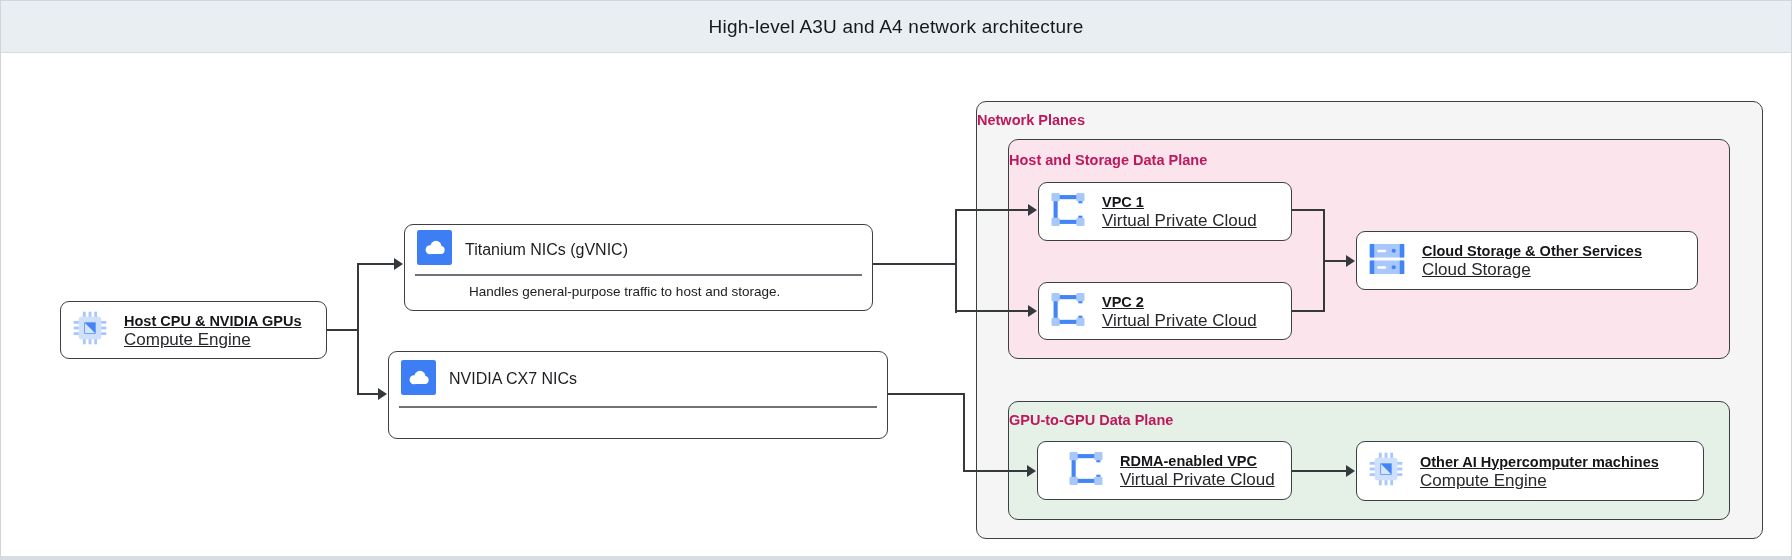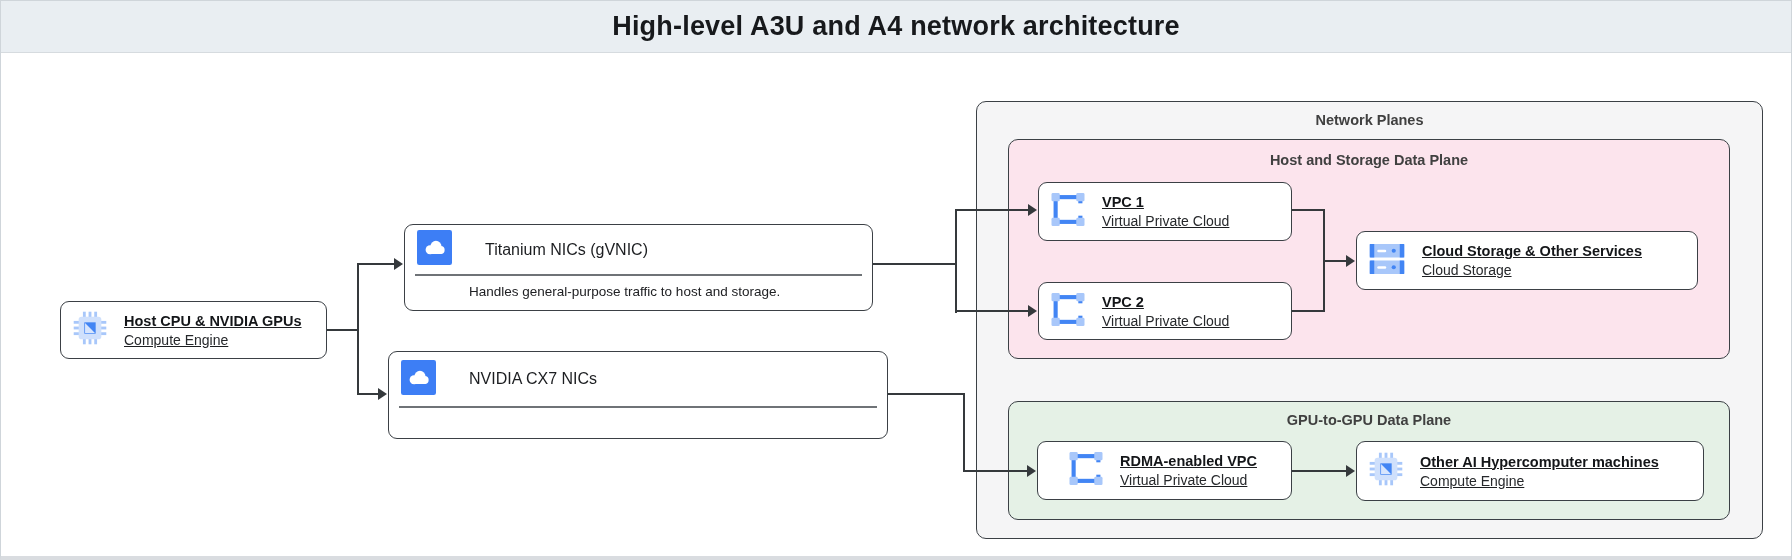--- a/index.html
+++ b/index.html
@@ -6,48 +6,48 @@
   .screen{
     position:relative;width:1792px;height:560px;box-sizing:border-box;
     background:#ffffff;overflow:hidden;
     border:1px solid #cfd5da;border-bottom:4px solid #d9dce0;
     font-family:"Liberation Sans","DejaVu Sans",sans-serif;
     color:#1c1e21;
   }
   
   .hdr{position:absolute;left:0;top:0;width:100%;height:51px;background:#e9eef2;
        border-bottom:1px solid #d6dbdf;display:flex;align-items:center;justify-content:center;}
-  .hdr .t{font-size:27px;font-weight:700;color:#17191c;letter-spacing:.2px;}
+  .hdr .t{font-size:19px;font-weight:400;color:#17191c;letter-spacing:.2px;}
   
   .grp{position:absolute;box-sizing:border-box;border:1.5px solid #3b4045;border-radius:10px;}
-  .grp .glabel{position:absolute;left:0;right:0;text-align:center;font-weight:700;
-               font-size:14.5px;color:#404040;}
+  .grp .glabel{position:absolute;left:0;right:0;font-weight:700;
+               font-size:14.5px;color:#be185d;}
   .g-blue{left:31px;top:179px;width:885px;height:279px;background:#ddecfb;}
   .g-gray{left:975px;top:100px;width:787px;height:438px;background:#f5f5f6;}
   .g-pink{left:1007px;top:138px;width:722px;height:220px;background:#fce4ed;}
   .g-green{left:1007px;top:400px;width:722px;height:119px;background:#e5f1e6;}
   
   .node{position:absolute;box-sizing:border-box;background:#fff;border:1.5px solid #3b4045;
         border-radius:9px;display:flex;align-items:center;gap:17px;padding:0 12px;}
   .node .txt{display:flex;flex-direction:column;justify-content:center;text-decoration:underline;}
   .node .title{font-size:14.5px;font-weight:700;color:#141619;line-height:19px;white-space:nowrap;}
-  .node .sub{font-size:14px;font-weight:400;color:#26282b;line-height:18px;white-space:nowrap;}
+  .node .sub{font-size:17px;font-weight:400;color:#26282b;line-height:18px;white-space:nowrap;}
   .icn{flex:0 0 auto;display:block;}
   #n-host{left:59px;top:300px;width:267px;height:58px;}
   #n-vpc1{left:1037px;top:181px;width:254px;height:59px;}
   #n-vpc2{left:1037px;top:281px;width:254px;height:58px;}
   #n-storage{left:1355px;top:230px;width:342px;height:59px;}
   #n-rdma{left:1036px;top:440px;width:255px;height:59px;padding-left:31px;}
   #n-other{left:1355px;top:440px;width:348px;height:60px;}
   
   .nicnode{position:absolute;box-sizing:border-box;background:#fff;border:1.5px solid #3b4045;
            border-radius:9px;}
   #n-titanium{left:403px;top:223px;width:469px;height:87px;}
   #n-cx7{left:387px;top:350px;width:500px;height:88px;}
-  .nic-top{display:flex;align-items:center;gap:33px;padding:0 12px;border-radius:11px;}
+  .nic-top{display:flex;align-items:center;gap:13px;padding:0 12px;border-radius:11px;}
   #n-titanium .nic-top{height:49px;}
   #n-cx7 .nic-top{height:54px;}
   .nic-div{height:2px;background:#6f7377;margin:0 10px;}
   .nic-desc{font-size:13.5px;color:#202124;padding:8px 10px 0 64px;white-space:nowrap;}
   
   .hl,.vl{position:absolute;background:#35393c;}
   .hl{height:2px;} .vl{width:2px;}
   .ah{position:absolute;width:0;height:0;border-top:6px solid transparent;
       border-bottom:6px solid transparent;border-left:9px solid #35393c;}
 </style>

